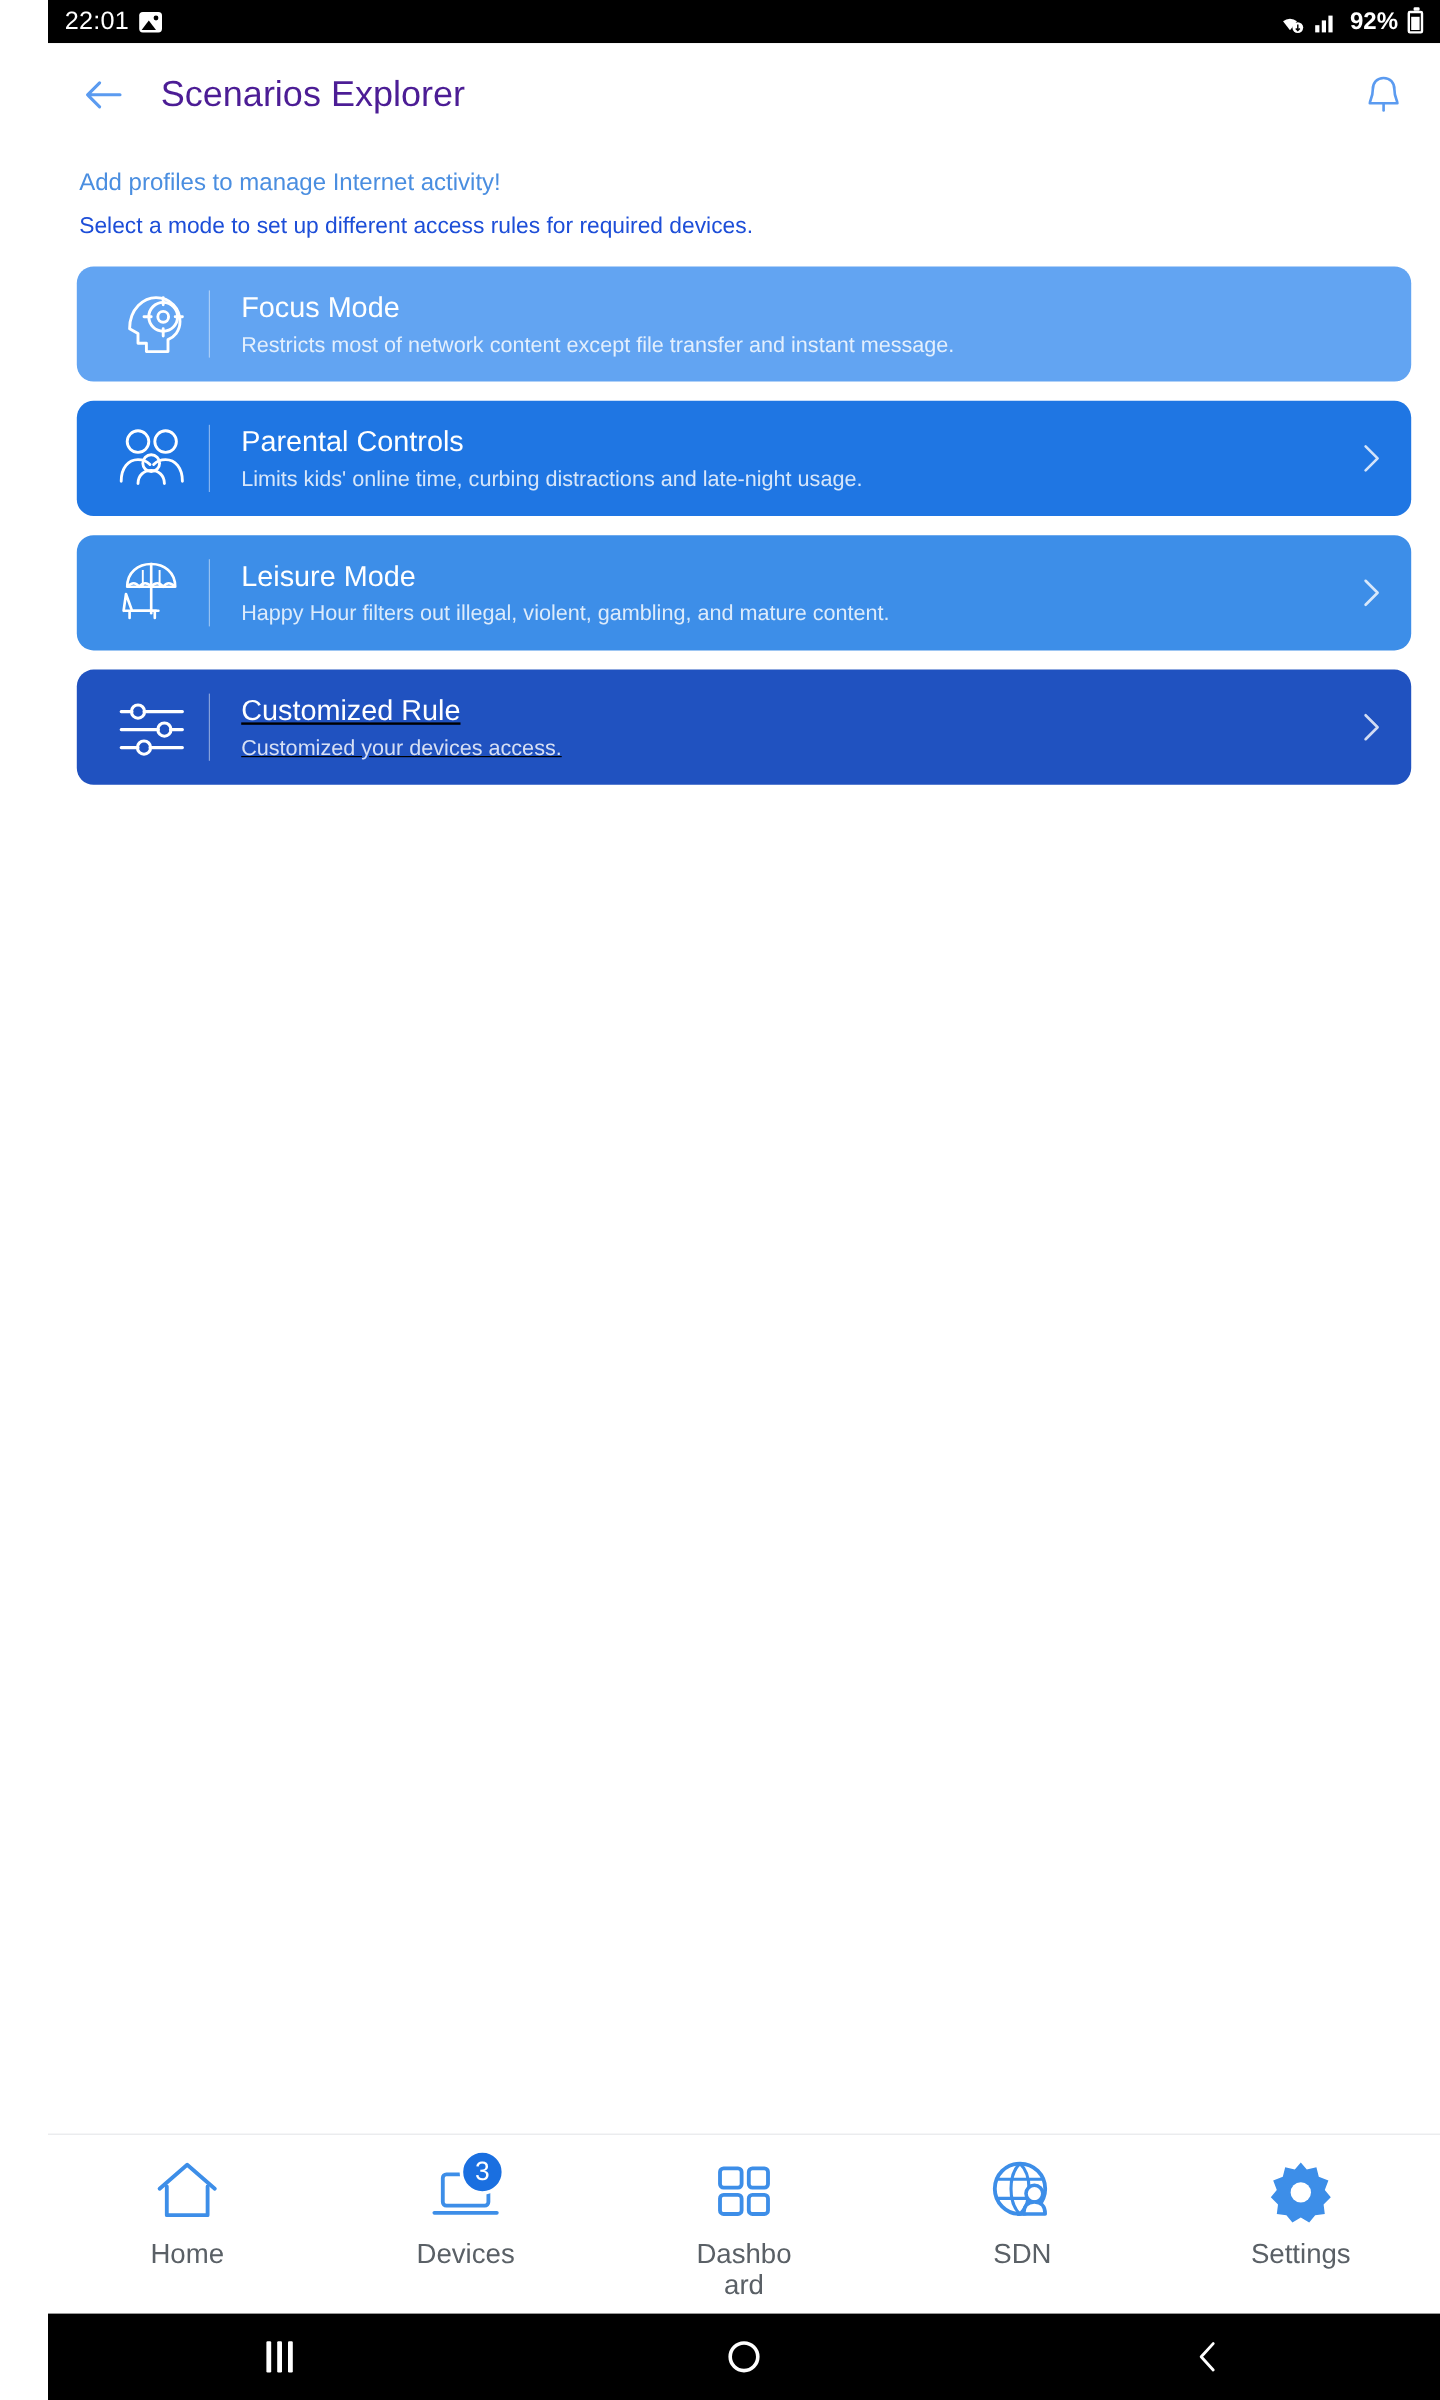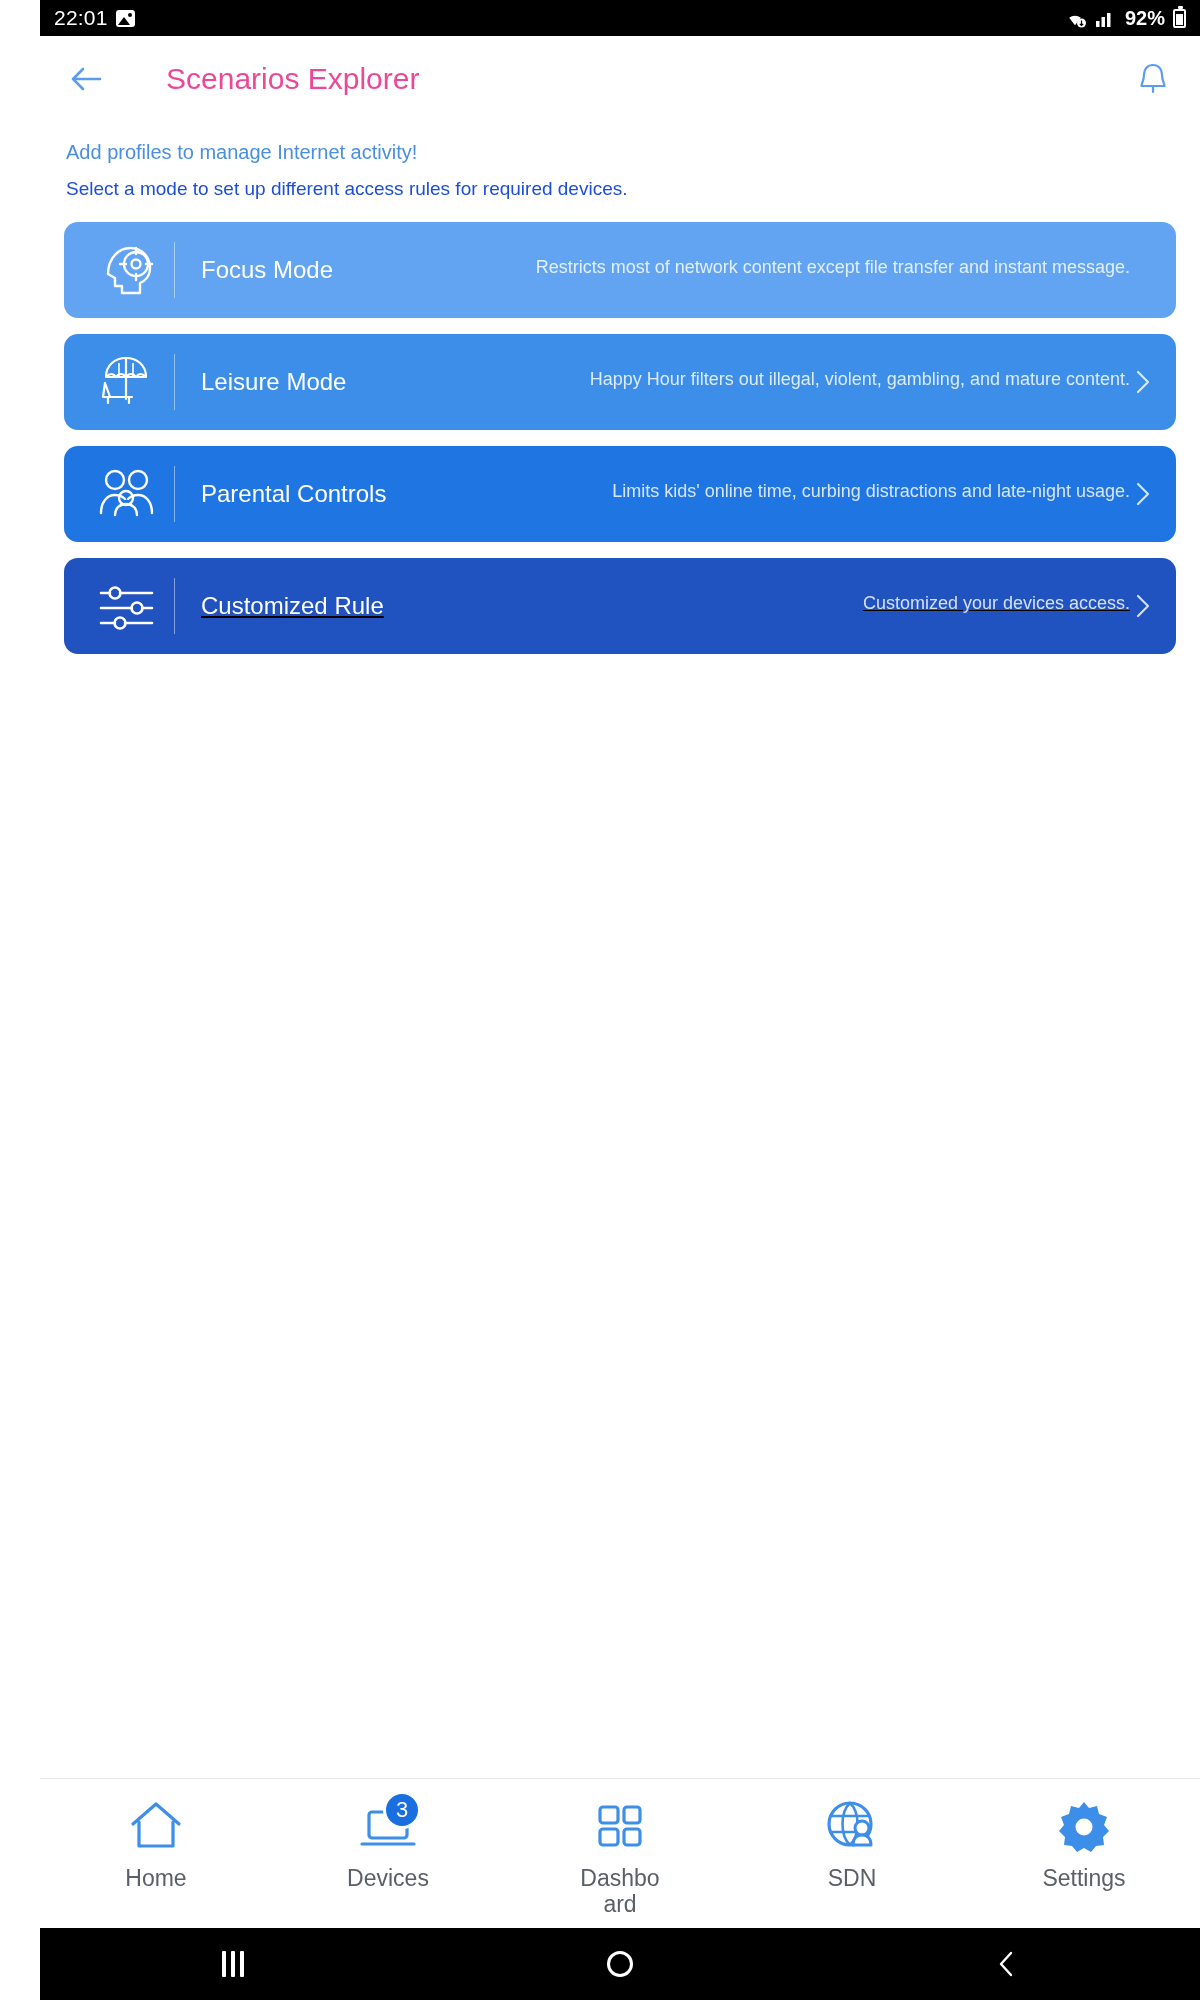--- a/index.html
+++ b/index.html
@@ -37,37 +37,37 @@
   .batt { width:13px;height:19px;border:2px solid #fff;border-radius:2px;position:relative; }
   .batt::before{content:"";position:absolute;top:-5px;left:3px;width:5px;height:3px;background:#fff;border-radius:1px;}
   .batt::after{content:"";position:absolute;left:1px;right:1px;bottom:1px;top:3px;background:#fff;}
 
   
   .appbar {
     height:86px; flex:0 0 auto; background:#fff;
     display:flex; align-items:center; padding:0 24px; gap:26px;
   }
   .back-btn { width:44px;height:44px;display:flex;align-items:center;justify-content:center;cursor:pointer; }
-  .app-title { font-size:30px; color:#ec4899; font-weight:400; flex:1;margin-left:32px; }
+  .app-title { font-size:30px; color:#4c1d95; font-weight:400; flex:1; }
   .bell-btn { width:46px;height:46px;display:flex;align-items:center;justify-content:center;cursor:pointer; }
 
   
   .intro { padding:18px 26px 0 26px; flex:0 0 auto; }
   .intro-title { font-size:20px; color:#4a8ee0; line-height:1.2; }
   .intro-sub { font-size:19px; color:#1d4ed8; margin-top:14px; }
 
   
   .cards { padding:22px 24px 0 24px; display:flex; flex-direction:column; gap:16px; flex:0 0 auto; }
   .card {
     height:96px; border-radius:14px; display:flex; align-items:center;
     padding:0 20px 0 26px; cursor:pointer; position:relative;
   }
   .card-icon { width:74px; display:flex; align-items:center; justify-content:center; flex:0 0 auto; }
   .card-sep { width:1px; height:56px; background:rgba(255,255,255,0.45); margin:0 26px 0 10px; flex:0 0 auto; }
-  .card-text { flex:1; display:flex; flex-direction:row; justify-content:space-between; gap:9px; }
+  .card-text { flex:1; display:flex; flex-direction:column; justify-content:center; gap:9px; }
   .card-title { font-size:24px; color:#fff; line-height:1; }
   .card-desc { font-size:18px; color:rgba(255,255,255,0.82); line-height:1; }
   .chev { width:26px; flex:0 0 auto; display:flex; align-items:center; justify-content:center; }
 
   
   .spacer { flex:1 1 auto; background:#fff; }
 
   
   .bottomnav {
     height:150px; flex:0 0 auto; background:#fff;
@@ -154,20 +154,43 @@
           <circle cx="40" cy="23" r="4.5" stroke="#fff" stroke-width="2.4" fill="none"></circle>
           <path d="M40 7 V13 M40 33 V39 M24 23 H30 M50 23 H56" stroke="#fff" stroke-width="2.4" stroke-linecap="round"></path>
         </svg>
       </div>
       <div class="card-sep"></div>
       <div class="card-text">
         <div class="card-title">Focus Mode</div>
         <div class="card-desc">Restricts most of network content except file transfer and instant message.</div>
       </div>
       <div class="chev"></div>
+    </div>
+
+    <div class="card" style="background:#1f76e3;">
+      <div class="card-icon">
+        <svg width="62" height="58" viewBox="0 0 62 58">
+          <circle cx="19" cy="15" r="9" stroke="#fff" stroke-width="2.4" fill="none"></circle>
+          <circle cx="42" cy="15" r="9" stroke="#fff" stroke-width="2.4" fill="none"></circle>
+          <circle cx="30" cy="33" r="7" stroke="#fff" stroke-width="2.4" fill="none"></circle>
+          <path d="M5 48 C5 37 11 30 19 30 C23 30 26 31 29 34" stroke="#fff" stroke-width="2.4" fill="none" stroke-linecap="round"></path>
+          <path d="M56 48 C56 37 50 30 42 30 C38 30 35 31 32 34" stroke="#fff" stroke-width="2.4" fill="none" stroke-linecap="round"></path>
+          <path d="M19 50 C19 43 24 39 30 39 C36 39 41 43 41 50" stroke="#fff" stroke-width="2.4" fill="none" stroke-linecap="round"></path>
+        </svg>
+      </div>
+      <div class="card-sep"></div>
+      <div class="card-text">
+        <div class="card-title">Parental Controls</div>
+        <div class="card-desc">Limits kids' online time, curbing distractions and late-night usage.</div>
+      </div>
+      <div class="chev">
+        <svg width="16" height="26" viewBox="0 0 16 26">
+          <path d="M3 3 L13 13 L3 23" stroke="rgba(255,255,255,0.8)" stroke-width="2.2" fill="none" stroke-linecap="round" stroke-linejoin="round"></path>
+        </svg>
+      </div>
     </div>
 
     <div class="card" style="background:#3d8ee8;">
       <div class="card-icon">
         <svg width="62" height="58" viewBox="0 0 62 58">
           <path d="M10 24 C10 12 19 5 30 5 C41 5 50 12 50 24 Z" stroke="#fff" stroke-width="2.2" fill="none" stroke-linejoin="round"></path>
           <path d="M10 24 C14 20 17 20 20 24 C23 20 27 20 30 24 C33 20 37 20 40 24 C43 20 46 20 50 24" stroke="#fff" stroke-width="2.2" fill="none" stroke-linejoin="round"></path>
           <path d="M30 5 V46" stroke="#fff" stroke-width="2.2" stroke-linecap="round"></path>
           <path d="M23 10 V24 M37 10 V24" stroke="#fff" stroke-width="1.6"></path>
           <path d="M9 30 L14 44 H34 M9 30 L7 44" stroke="#fff" stroke-width="2.2" fill="none" stroke-linejoin="round" stroke-linecap="round"></path>
@@ -179,43 +202,20 @@
         <div class="card-title">Leisure Mode</div>
         <div class="card-desc">Happy Hour filters out illegal, violent, gambling, and mature content.</div>
       </div>
       <div class="chev">
         <svg width="16" height="26" viewBox="0 0 16 26">
           <path d="M3 3 L13 13 L3 23" stroke="rgba(255,255,255,0.8)" stroke-width="2.2" fill="none" stroke-linecap="round" stroke-linejoin="round"></path>
         </svg>
       </div>
     </div>
 
-    <div class="card" style="background:#1f76e3;">
-      <div class="card-icon">
-        <svg width="62" height="58" viewBox="0 0 62 58">
-          <circle cx="19" cy="15" r="9" stroke="#fff" stroke-width="2.4" fill="none"></circle>
-          <circle cx="42" cy="15" r="9" stroke="#fff" stroke-width="2.4" fill="none"></circle>
-          <circle cx="30" cy="33" r="7" stroke="#fff" stroke-width="2.4" fill="none"></circle>
-          <path d="M5 48 C5 37 11 30 19 30 C23 30 26 31 29 34" stroke="#fff" stroke-width="2.4" fill="none" stroke-linecap="round"></path>
-          <path d="M56 48 C56 37 50 30 42 30 C38 30 35 31 32 34" stroke="#fff" stroke-width="2.4" fill="none" stroke-linecap="round"></path>
-          <path d="M19 50 C19 43 24 39 30 39 C36 39 41 43 41 50" stroke="#fff" stroke-width="2.4" fill="none" stroke-linecap="round"></path>
-        </svg>
-      </div>
-      <div class="card-sep"></div>
-      <div class="card-text">
-        <div class="card-title">Parental Controls</div>
-        <div class="card-desc">Limits kids' online time, curbing distractions and late-night usage.</div>
-      </div>
-      <div class="chev">
-        <svg width="16" height="26" viewBox="0 0 16 26">
-          <path d="M3 3 L13 13 L3 23" stroke="rgba(255,255,255,0.8)" stroke-width="2.2" fill="none" stroke-linecap="round" stroke-linejoin="round"></path>
-        </svg>
-      </div>
-    </div>
-
     <div class="card" style="background:#2052c0;text-decoration:underline;">
       <div class="card-icon">
         <svg width="62" height="58" viewBox="0 0 62 58">
           <path d="M5 16 H14 M24 16 H56" stroke="#fff" stroke-width="2.6" stroke-linecap="round"></path>
           <circle cx="19" cy="16" r="5.5" stroke="#fff" stroke-width="2.6" fill="none"></circle>
           <path d="M5 31 H36 M46 31 H56" stroke="#fff" stroke-width="2.6" stroke-linecap="round"></path>
           <circle cx="41" cy="31" r="5.5" stroke="#fff" stroke-width="2.6" fill="none"></circle>
           <path d="M5 46 H19 M29 46 H56" stroke="#fff" stroke-width="2.6" stroke-linecap="round"></path>
           <circle cx="24" cy="46" r="5.5" stroke="#fff" stroke-width="2.6" fill="none"></circle>
         </svg>

